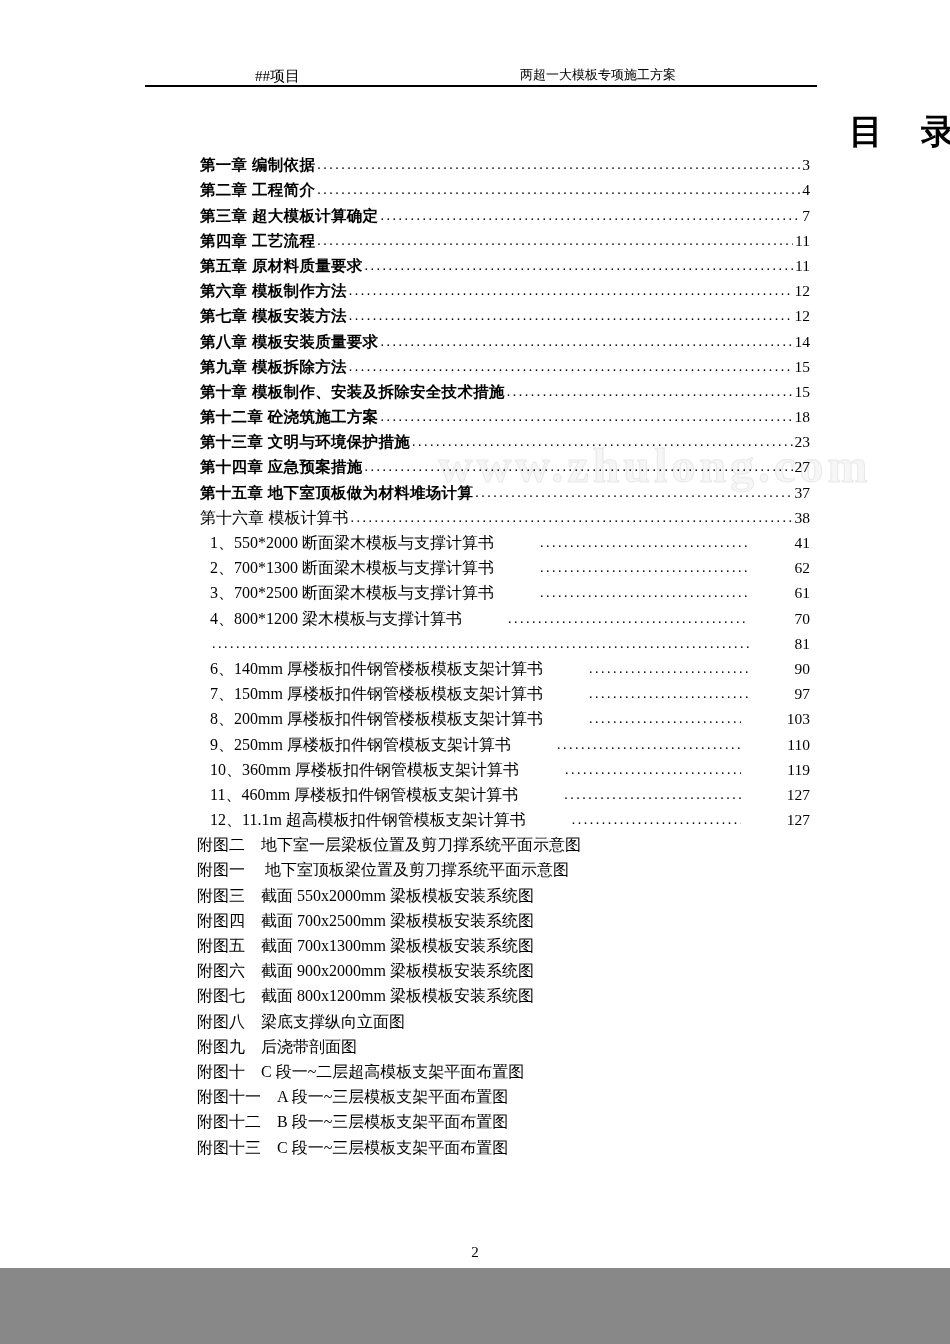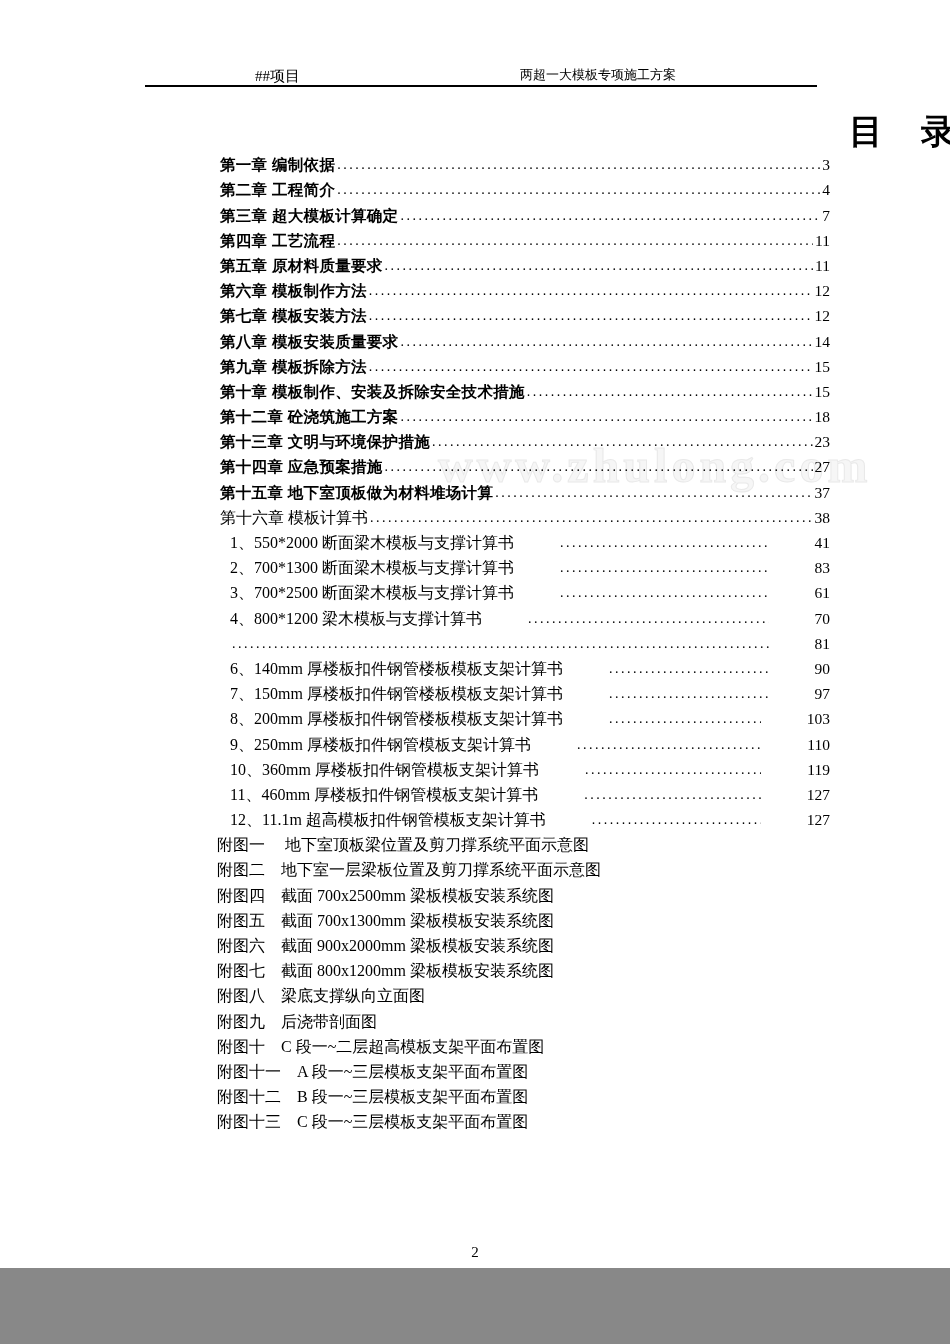--- a/index.html
+++ b/index.html
@@ -25,27 +25,27 @@
     white-space:nowrap;user-select:none;
   }
   
   .toc-title{
     position:absolute;top:102px;left:0;width:950px;margin:7px;
     box-sizing:border-box;padding-left:23px;
     text-align:right;font-size:34px;font-weight:bold;letter-spacing:2px;
     font-family:"Liberation Serif",serif;z-index:1;
   }
   
-  .toc{position:absolute;left:160px;top:152px;width:670px;z-index:1;}
+  .toc{position:absolute;left:140px;top:152px;width:670px;z-index:1;}
   .row{display:flex;align-items:flex-end;height:25.2px;font-size:16px;line-height:20px;}
   .chapter-row{padding-left:60px;}
   .chapter-row.bold .label{
     font-family:"Liberation Sans",sans-serif;font-weight:bold;font-size:15.5px;letter-spacing:.3px;
   }
-  .chapter-row.regular .label{font-family:Liberation Serif, serif;font-weight:normal;}
+  .chapter-row.regular .label{font-family:Liberation Sans, sans-serif;font-weight:normal;}
   .calc-row{padding-left:70px;gap:44px;}
   .figure-row{padding-left:57px;}
   .label{white-space:nowrap;position:relative;bottom:2px;}
   .leader{
     flex:1;overflow:hidden;white-space:nowrap;
     margin:0 2px;position:relative;bottom:2px;
     font-family:"Liberation Serif",serif;font-size:14px;letter-spacing:2.5px;color:#000;
   }
   .leader::after{content:"..................................................................................................................................................................................................................................................................";}
   .page-num{position:relative;bottom:2px;font-size:15.5px;font-family:"Liberation Serif",serif;}
@@ -145,21 +145,21 @@
       </div>
     <div id="calc-list">
         <div class="row calc-row">
           <span class="label">1、550*2000 断面梁木模板与支撑计算书</span>
           <span class="leader"></span>
           <span class="page-num">41</span>
         </div>
         <div class="row calc-row">
           <span class="label">2、700*1300 断面梁木模板与支撑计算书</span>
           <span class="leader"></span>
-          <span class="page-num">83</span>
+          <span class="page-num">62</span>
         </div>
         <div class="row calc-row">
           <span class="label">3、700*2500 断面梁木模板与支撑计算书</span>
           <span class="leader"></span>
           <span class="page-num">61</span>
         </div>
         <div class="row calc-row">
           <span class="label">4、800*1200 梁木模板与支撑计算书</span>
           <span class="leader"></span>
           <span class="page-num">70</span>
@@ -199,24 +199,27 @@
           <span class="page-num">127</span>
         </div>
         <div class="row calc-row">
           <span class="label">12、11.1m 超高模板扣件钢管模板支架计算书</span>
           <span class="leader"></span>
           <span class="page-num">127</span>
         </div>
       </div>
     <div id="figure-list">
         <div class="row figure-row">
+          <span class="label">附图二　地下室一层梁板位置及剪刀撑系统平面示意图</span>
+        </div>
+        <div class="row figure-row">
           <span class="label">附图一　 地下室顶板梁位置及剪刀撑系统平面示意图</span>
         </div>
         <div class="row figure-row">
-          <span class="label">附图二　地下室一层梁板位置及剪刀撑系统平面示意图</span>
+          <span class="label">附图三　截面 550x2000mm 梁板模板安装系统图</span>
         </div>
         <div class="row figure-row">
           <span class="label">附图四　截面 700x2500mm 梁板模板安装系统图</span>
         </div>
         <div class="row figure-row">
           <span class="label">附图五　截面 700x1300mm 梁板模板安装系统图</span>
         </div>
         <div class="row figure-row">
           <span class="label">附图六　截面 900x2000mm 梁板模板安装系统图</span>
         </div>

